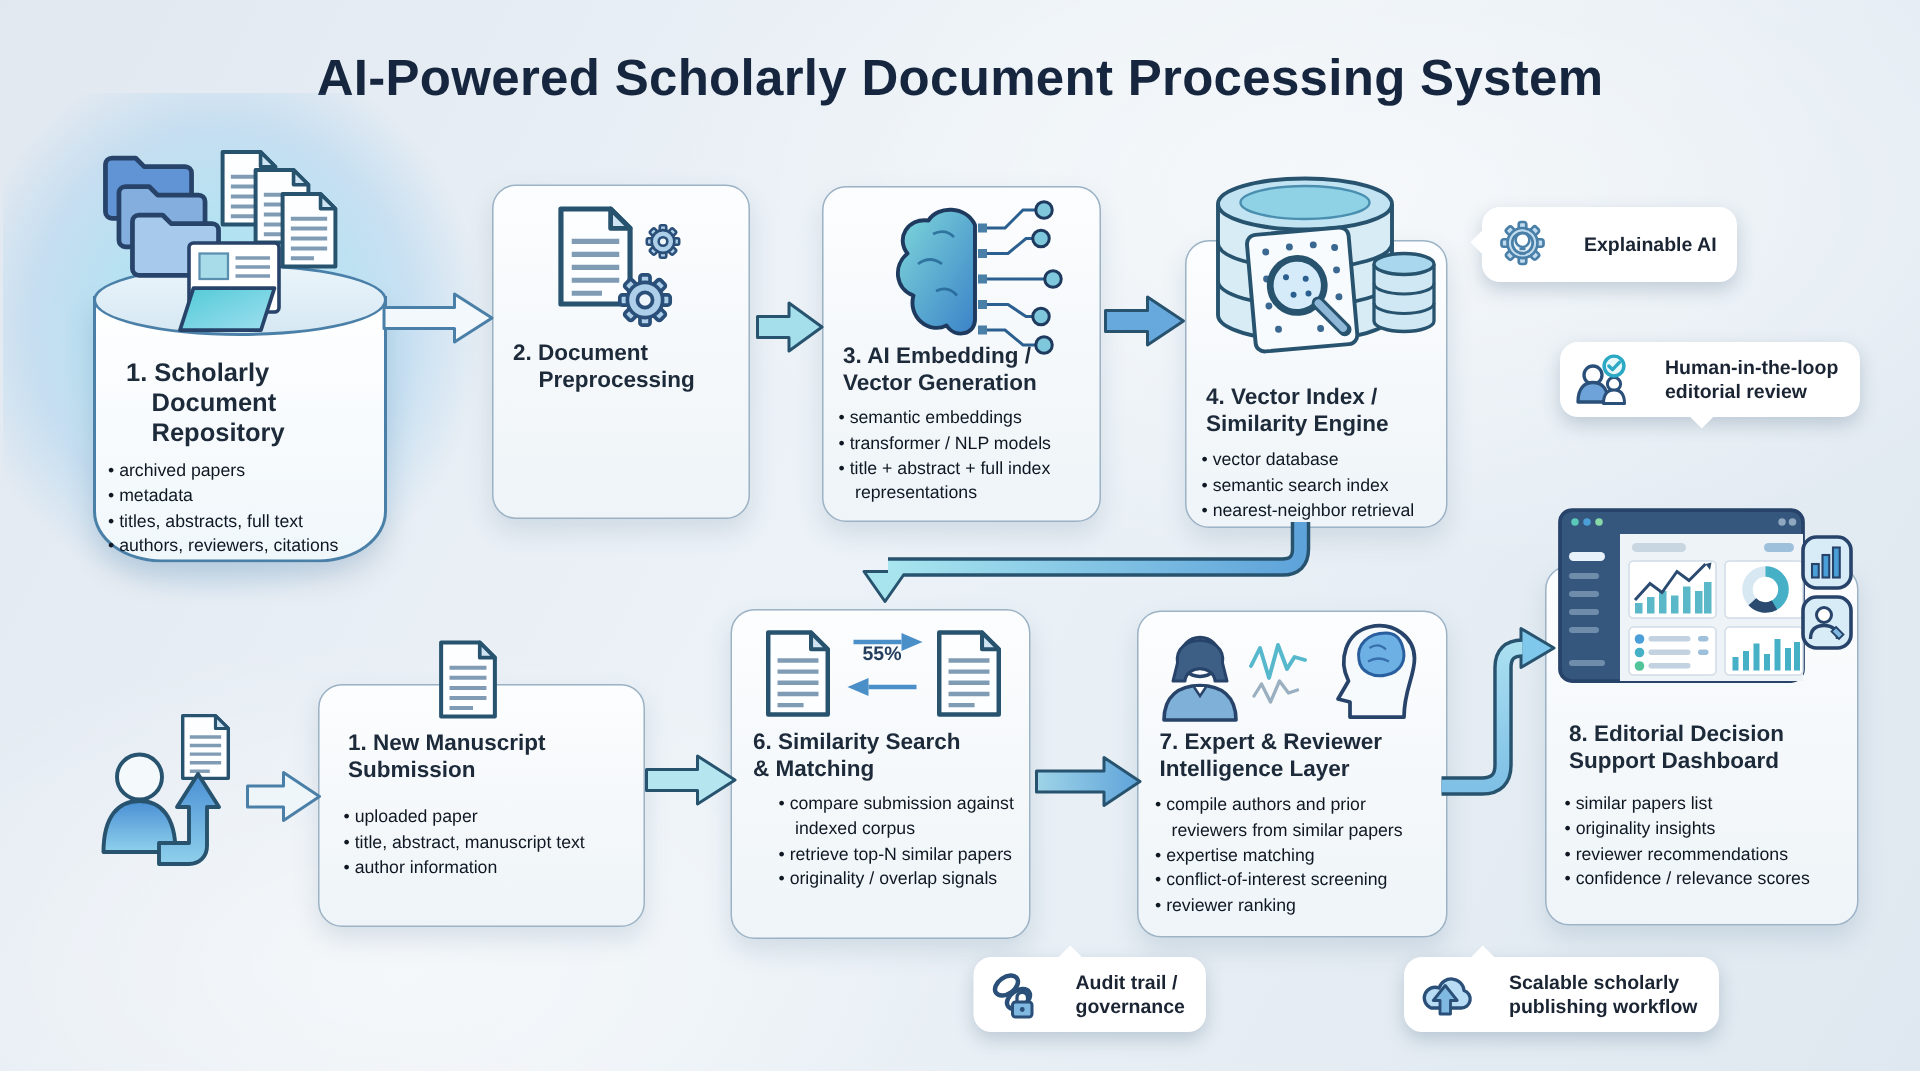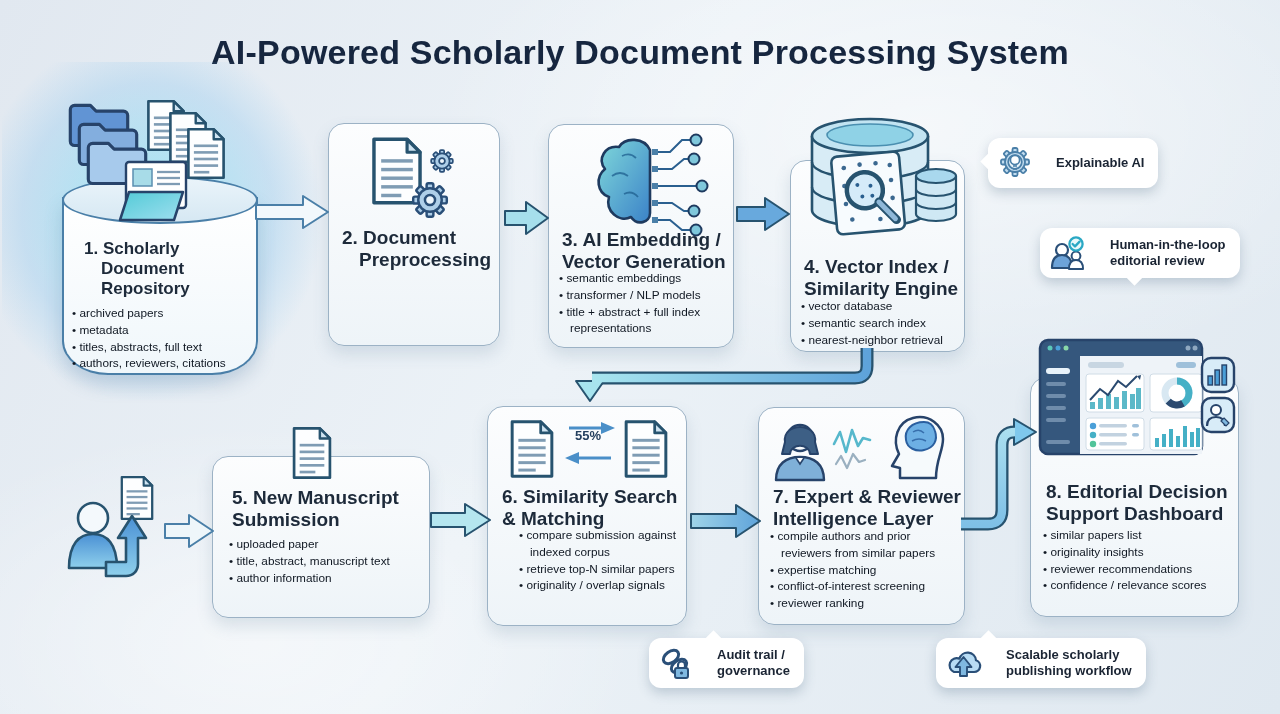--- a/index.html
+++ b/index.html
@@ -15,21 +15,21 @@
     background:radial-gradient(ellipse at 46% 46%, rgba(120,226,244,.62) 0%, rgba(130,195,238,.30) 52%, rgba(130,195,238,0) 72%);}
   .panel{position:absolute;background:linear-gradient(180deg,#fcfdfe 0%,#eef4f8 100%);
     border:1.6px solid #9cb2c5;border-radius:16px;
     box-shadow:0 8px 16px rgba(80,110,140,.17);}
   .cyl-body{position:absolute;left:62px;top:197px;width:192px;height:176px;
     background:linear-gradient(180deg,#ffffff,#f0f7fb);
     border:2px solid #4a7fa8;border-top:none;border-radius:0 0 46px 46px / 0 0 34px 34px;
     box-shadow:0 10px 18px rgba(70,110,150,.22);}
   .cyl-top{position:absolute;left:62px;top:176px;width:192px;height:44px;border-radius:50%;
     border:2px solid #4a7fa8;background:linear-gradient(180deg,#eaf4fa,#d6e8f3);}
-  .heading{position:absolute;font-size:19px;font-weight:bold;color:#1d2a3a;
+  .heading{position:absolute;font-size:15px;font-weight:bold;color:#1d2a3a;
     line-height:1.18;white-space:pre-line;z-index:4;}
   .hang{padding-left:17px;text-indent:-17px;}
   .bullets{position:absolute;margin:0;padding:0;list-style:none;
     font-size:11.8px;color:#0f1722;line-height:1.42;z-index:4;}
   .bullets li{padding-left:11px;text-indent:-11px;}
   .bullets li::before{content:"\2022  ";}
   .icon{position:absolute;z-index:3;}
   .arrows{position:absolute;left:0;top:0;z-index:1;pointer-events:none;}
   .badge{position:absolute;display:flex;align-items:center;gap:24px;
     background:#ffffff;border-radius:12px;padding:8px 14px 8px 10px;
@@ -248,21 +248,21 @@
   <svg class="icon" style="left:62px;top:468px" width="112" height="112">
     <use href="#sym-doc" x="56" y="6" width="38" height="48"></use>
     <circle cx="31" cy="50" r="15" fill="#f4f9fc" stroke="#27536f" stroke-width="2.6"></circle>
     <path d="M7,100 C7,76 17,66 31,66 C45,66 55,76 55,100 Z" fill="url(#gBlue)" stroke="#27536f" stroke-width="2.6" stroke-linejoin="round"></path>
     <path d="M44,94 H64 V70 H56 L70,48 L84,70 H76 V96 C76,103 71,108 64,108 H44 Z" fill="url(#gBlue)" stroke="#27536f" stroke-width="2.6" stroke-linejoin="round"></path>
   </svg>
   <div class="panel" style="left:212px;top:456px;width:216px;height:160px"></div>
   <svg class="icon" style="left:288px;top:424px" width="48" height="58">
     <use href="#sym-doc" x="1" y="1" width="46" height="56"></use>
   </svg>
-  <div class="heading" style="left:232px;top:487px;width:195px">5. New Manuscript
+  <div class="heading" style="left:232px;top:487px;width:195px">1. New Manuscript
 Submission</div>
   <ul class="bullets" style="left:229px;top:536px;width:196px">
     <li>uploaded paper</li>
     <li>title, abstract, manuscript text</li>
     <li>author information</li>
   </ul>
 
   <div class="panel" style="left:487px;top:406px;width:198px;height:218px"></div>
   <svg class="icon" style="left:505px;top:414px" width="170" height="88">
     <use href="#sym-doc" x="2" y="4" width="50" height="62"></use>

